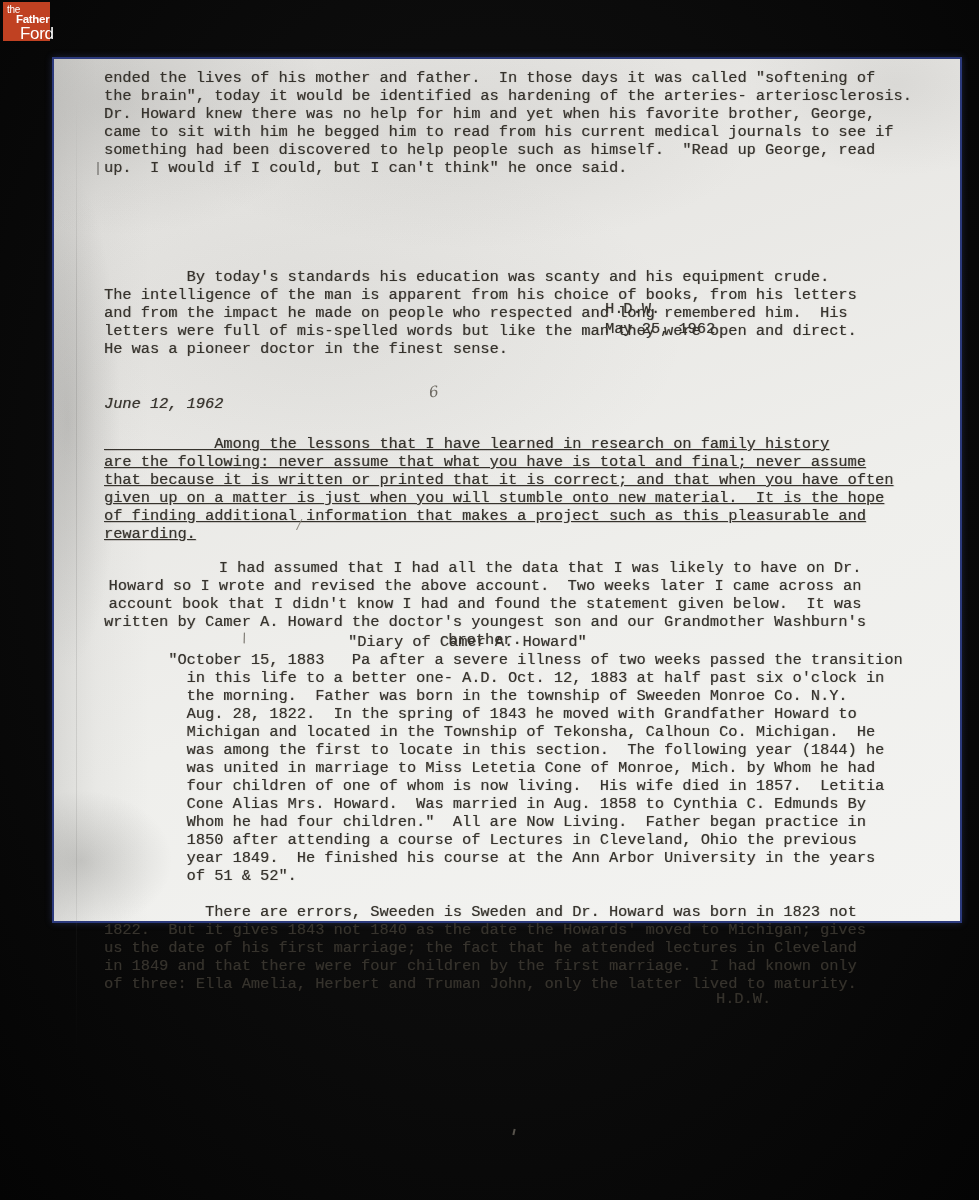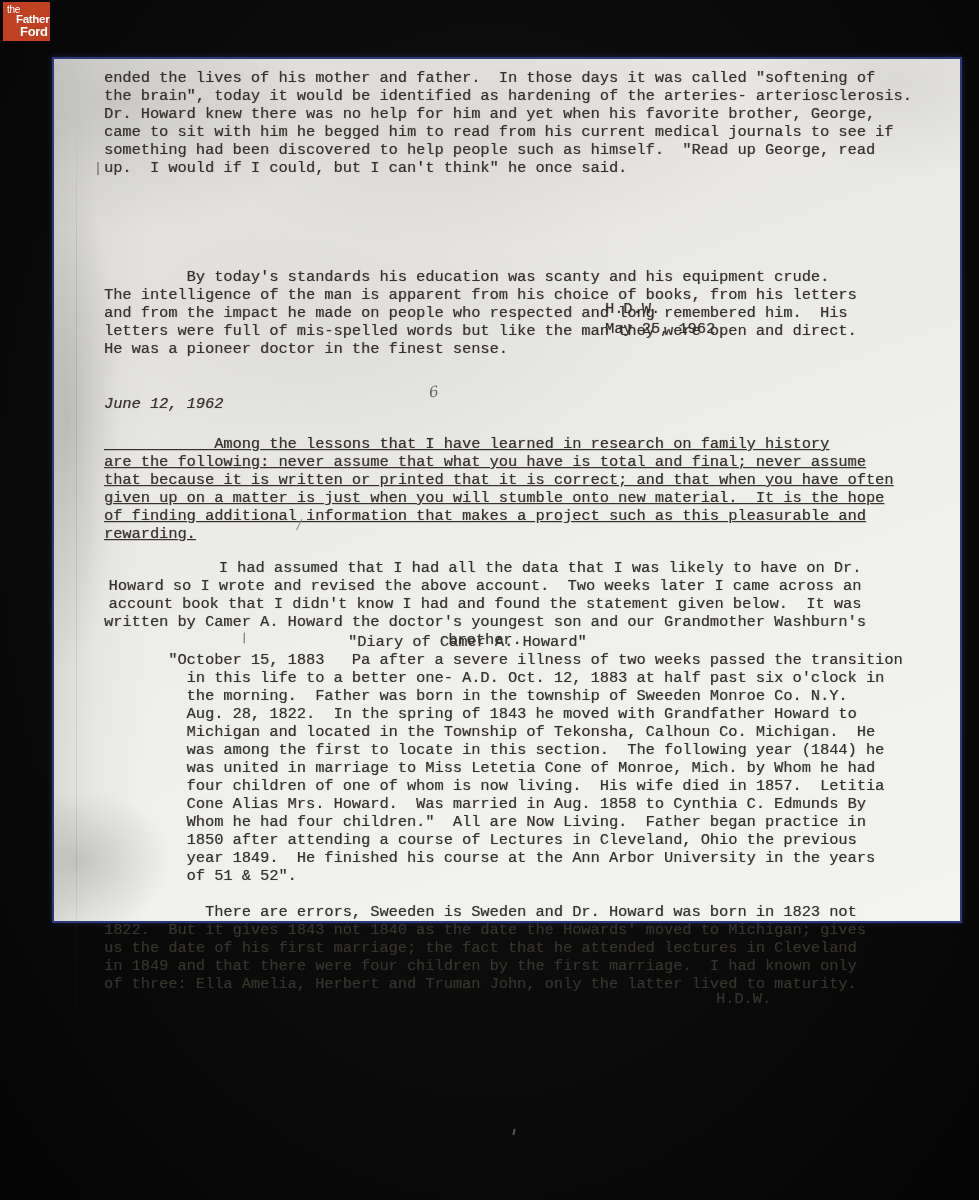--- a/index.html
+++ b/index.html
@@ -65,21 +65,21 @@
   #mark-bslash { left:188px; top:571px; font-size:13px; transform:rotate(8deg); }
   #mark-speck  { left:459px; top:1070px; width:2px; height:6px; background:#57534c; transform:rotate(14deg); }
   
   .logo {
     position:absolute; left:3px; top:2px; width:47px; height:39px;
     background:#c04122;
   }
   .logo span { position:absolute; color:#ffffff; line-height:1; letter-spacing:-0.3px; }
   .logo-the   { left:4px;  top:3px;  font-size:10px;   font-weight:400; }
   .logo-henry { left:13px; top:12px; font-size:11.5px; font-weight:700; }
-  .logo-ford  { left:8px;  top:23px; font-size:13px; font-weight:700;padding-left:9px; }
+  .logo-ford  { left:8px;  top:23px; font-size:17px; font-weight:400;padding-left:9px; }
 </style>
 </head>
 <body>
 
 <div class="photo">
 
   <div class="logo">
     <span class="logo-the">the</span>
     <span class="logo-henry">Father</span>
     <span class="logo-ford">Ford</span>

